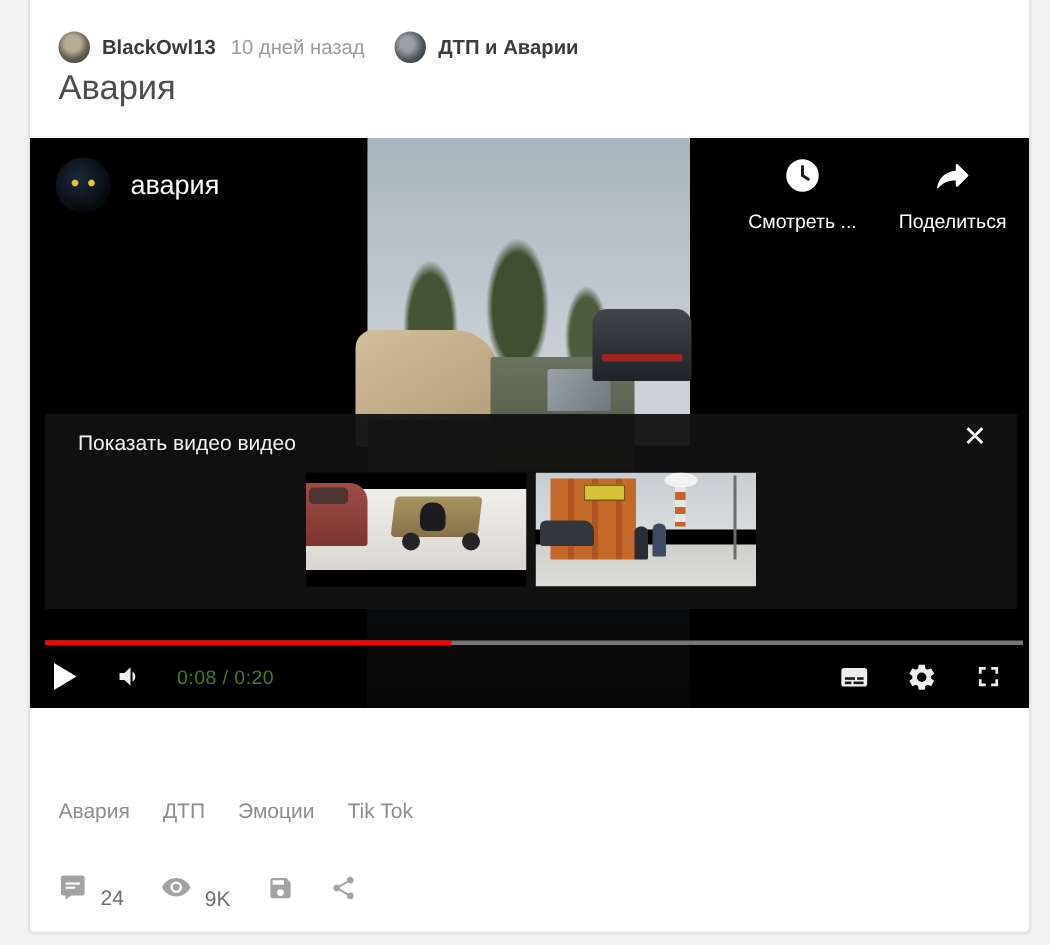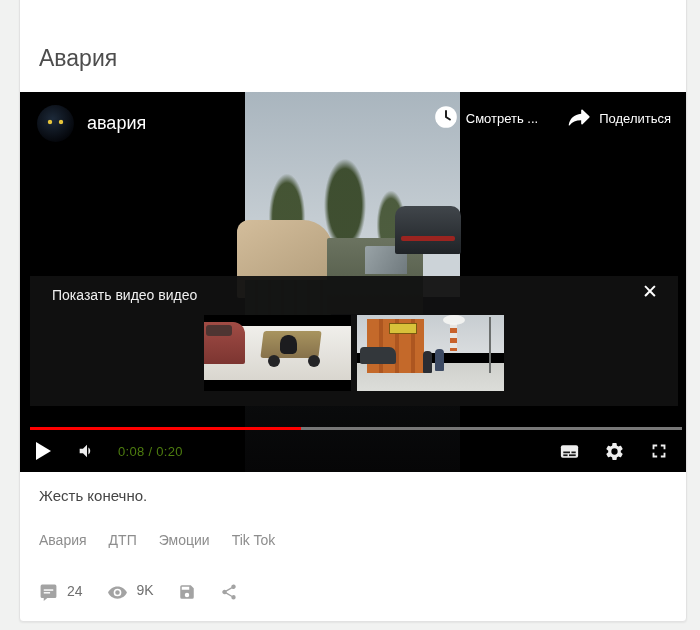--- a/index.html
+++ b/index.html
@@ -39,21 +39,21 @@
   .vf-dark-bottom{position:absolute;left:0;bottom:0;width:100%;height:156px;
     background:linear-gradient(#202225,#0a0b0c 55%,#060607);}
   .yt-chrome-top{position:absolute;left:17px;top:13px;display:flex;align-items:center;gap:13px;z-index:4;}
   .channel-avatar{width:37px;height:37px;border-radius:50%;
     background:
       radial-gradient(3px 3px at 13px 17px,#e6c33a 0 1.8px,rgba(0,0,0,0) 2.6px),
       radial-gradient(3px 3px at 24px 17px,#e6c33a 0 1.8px,rgba(0,0,0,0) 2.6px),
       radial-gradient(circle at 42% 38%,#1d2a3a,#05070c 72%);}
   .yt-title{color:#fff;font-size:18px;text-shadow:0 0 4px rgba(0,0,0,.6);}
   .yt-top-buttons{position:absolute;top:12px;right:15px;display:flex;gap:28px;z-index:4;}
-  .yt-top-btn{display:flex;flex-direction:row;align-items:center;gap:7px;color:#fff;font-size:13px;
+  .yt-top-btn{display:flex;flex-direction:column;align-items:center;gap:7px;color:#fff;font-size:13px;
     text-shadow:0 0 4px rgba(0,0,0,.7);cursor:pointer;}
   
   .suggest-overlay{position:absolute;left:10px;right:8px;top:184px;height:130px;background:rgba(17,17,17,.95);z-index:5;}
   .suggest-title{position:absolute;left:22px;top:11px;font-size:14px;color:#f0f0f0;}
   .close-btn{position:absolute;right:20px;top:6px;font-size:19px;color:#fff;cursor:pointer;line-height:1;}
   .thumbs{position:absolute;left:0;right:0;top:39px;display:flex;justify-content:center;gap:6px;}
   .thumb{width:147px;height:76px;background:#000;position:relative;overflow:hidden;cursor:pointer;}
   .t1-scene{position:absolute;left:0;right:0;top:11px;bottom:11px;background:linear-gradient(#f0efeb,#d9d6cf);}
   .t1-car{position:absolute;left:-9px;bottom:16px;width:50px;height:42px;border-radius:6px 12px 2px 2px;
     background:linear-gradient(#a14c45,#7c3531);}
@@ -85,21 +85,21 @@
   .ctrl-icon{display:inline-flex;align-items:center;cursor:pointer;}
   .volume{margin-right:20px;}
   .time{font-size:13px;color:#4d7c0f;letter-spacing:.3px;}
   .spacer{flex:1;}
   .right-icons{display:flex;align-items:center;gap:23px;}
   
   .post-desc{position:absolute;left:19px;top:492px;font-size:15px;color:#454545;}
   .post-tags{position:absolute;left:19px;top:537px;display:flex;gap:22px;font-size:14px;color:#8d8d8d;}
   .post-tags span{cursor:pointer;}
   .post-footer{position:absolute;left:19px;right:19px;top:582px;height:34px;display:flex;align-items:center;}
-  .stat{display:flex;align-items:flex-start;gap:9px;margin-right:24px;cursor:pointer;}
+  .stat{display:flex;align-items:flex-end;gap:9px;margin-right:24px;cursor:pointer;}
   .stat .count{font-size:14px;color:#6f6f6f;}
   .emotions-btn{margin-left:auto;display:flex;align-items:center;gap:9px;background:#ebebed;
     border-radius:16px;height:31px;padding:0 15px 0 5px;cursor:pointer;}
   .emoji-wrap{position:relative;width:33px;height:25px;}
   .emoji-back{position:absolute;right:0;top:3px;width:19px;height:19px;border-radius:50%;
     background:linear-gradient(180deg,#f2c94c 42%,#7fb0e3 58%);}
   .emoji-front{position:absolute;left:0;top:0;width:24px;height:24px;border-radius:50%;
     background:radial-gradient(circle at 50% 32%,#f26a58,#d93025 68%,#b3241c);}
   .emoji-front:before,.emoji-front:after{content:'';position:absolute;top:8px;width:7px;height:2.2px;background:#801511;}
   .emoji-front:before{left:3.5px;transform:rotate(22deg);}
@@ -107,20 +107,27 @@
   .emoji-mouth{position:absolute;left:5px;bottom:4.5px;width:14px;height:6px;border-radius:2px;
     background:repeating-linear-gradient(90deg,#fff 0 2.5px,#c9c9c9 2.5px 3.5px);}
   .emotions-label{font-size:14px;color:#3f3f3f;}
 </style>
 </head>
 <body>
 
 <div class="canvas">
   <div class="card">
 
+    <div class="post-header">
+      <span class="avatar user-avatar"></span>
+      <span class="author">BlackOwl13</span>
+      <span class="posted">10 дней назад</span>
+      <span class="avatar community-avatar"></span>
+      <span class="community">ДТП и Аварии</span>
+    </div>
 
     <h1 class="post-title">Авария</h1>
 
     <div class="player">
       <div class="video-frame">
         <div class="vf-sky"></div>
         <div class="vf-trees"></div>
         <div class="vf-canvas"></div>
         <div class="vf-bed"></div>
         <div class="vf-cab"></div>
@@ -215,21 +222,20 @@
           </span>
           <span class="ctrl-icon">
             <svg width="22" height="22" viewBox="0 0 24 24">
                 <path fill="#eee" d="M7 14H5v5h5v-2H7v-3zm-2-4h2V7h3V5H5v5zm12 7h-3v2h5v-5h-2v3zM14 5v2h3v3h2V5h-5z"></path>
               </svg>
           </span>
         </span>
       </div>
     </div>
 
-    <div class="post-desc">Жесть конечно.</div>
 
     <div class="post-tags">
       <span>Авария</span>
       <span>ДТП</span>
       <span>Эмоции</span>
       <span>Tik Tok</span>
     </div>
 
     <div class="post-footer">
       <div class="stat">

